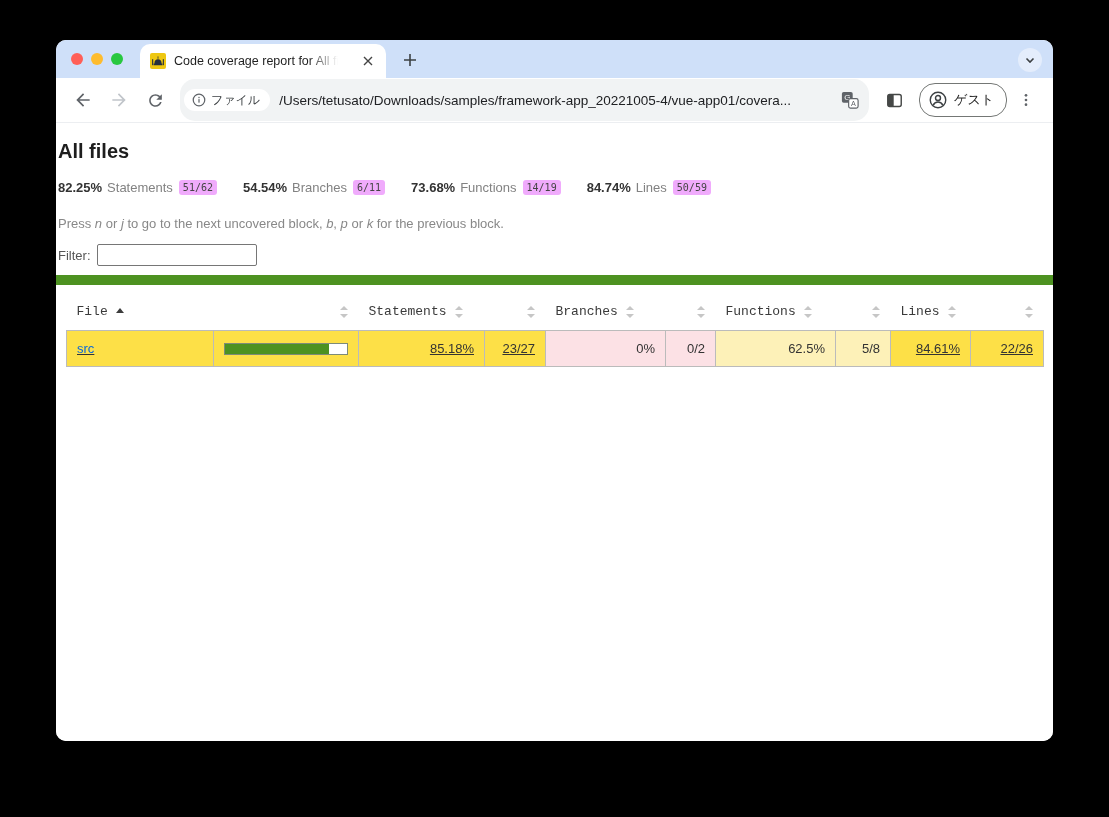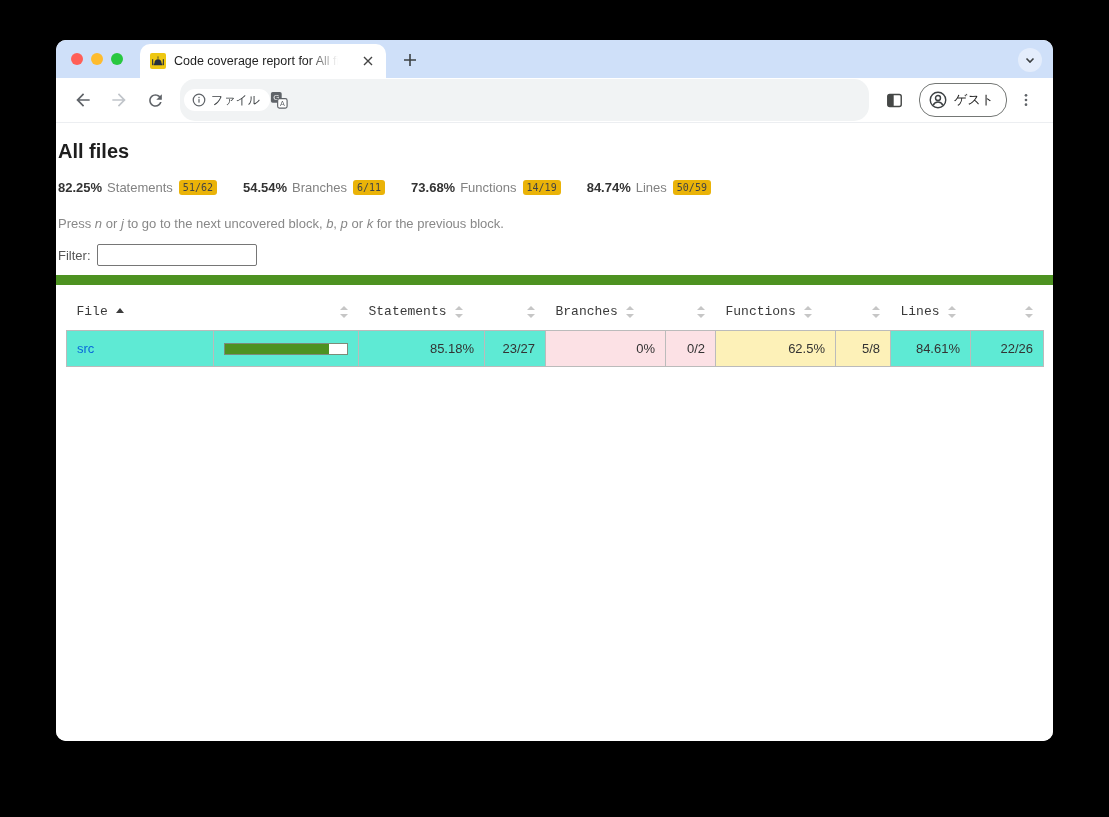--- a/index.html
+++ b/index.html
@@ -48,38 +48,38 @@
   }
   
   .content{flex:1;position:relative;overflow:hidden;background:#fff;color:#333;}
   .pad{padding:0 2px;}
   .page-title{font-size:20px;font-weight:bold;margin:17px 0 0;color:#1e1e1e;}
   .metrics{margin-top:17px;display:flex;gap:26px;align-items:center;font-size:13px;}
   .metric{display:flex;align-items:center;}
   .metric .pct{font-weight:bold;color:#333;}
   .metric .mlabel{color:#828282;margin:0 6px 0 5px;}
   .fraction{
-    font-family:"DejaVu Sans Mono",monospace;font-size:10px;background:#eab308;color:#444;
+    font-family:"DejaVu Sans Mono",monospace;font-size:10px;background:#f0abfc;color:#444;
     padding:2px 4px;border-radius:3px;
   }
   .hint{margin:21px 0 0;font-size:13px;color:#888;}
   .hint em{font-style:italic;}
   .filter-row{margin-top:13px;display:flex;align-items:center;gap:6px;font-size:13px;color:#555;}
   .filter-input{width:150px;height:18px;border:1px solid #767676;border-radius:2px;font-size:12px;padding:1px 4px;font-family:"Liberation Sans",sans-serif;}
   .status-line{margin-top:9px;height:10px;background:#4d9221;}
   
   .table-wrap{padding:8px 10px 0;}
   table.coverage{border-collapse:collapse;width:977px;table-layout:fixed;font-size:13px;}
   table.coverage th{
     text-align:left;font-weight:normal;color:#3a3a3a;padding:11px 10px;white-space:nowrap;font-family:Liberation Mono, monospace;
   }
   table.coverage th.sorter-only{text-align:right;}
   table.coverage td{border:1px solid #bbb;padding:10px;white-space:nowrap;overflow:hidden;}
   td.rt{text-align:right;}
-  .high{background:#5eead4;}
+  .high{background:#fde047;text-decoration:underline;}
   .medium{background:#fdf1b8;}
   .low{background:#fce1e5;}
   a.cov-link{color:#0969da;text-decoration:none;cursor:pointer;}
   .chart{height:12px;border:1px solid #7d8b79;background:#fff;width:100%;box-sizing:border-box;}
   .cover-fill{height:100%;background:#4d9221;}
   
   .sort-asc{
     display:inline-block;width:0;height:0;margin-left:8px;vertical-align:2px;
     border-left:4px solid transparent;border-right:4px solid transparent;border-bottom:5px solid #3c3c3c;
   }
@@ -157,20 +157,21 @@
 
     <div class="omnibox">
       <span class="chip">
         <svg width="14" height="14" viewBox="0 0 16 16">
           <circle cx="8" cy="8" r="6.6" fill="none" stroke="#5f6368" stroke-width="1.4"></circle>
           <rect x="7.3" y="7" width="1.4" height="4" fill="#5f6368"></rect>
           <rect x="7.3" y="4.4" width="1.4" height="1.5" fill="#5f6368"></rect>
         </svg>
         <span class="chip-label">ファイル</span>
       </span>
+      <span class="url">/Users/tetusato/Downloads/samples/framework-app_20221005-4/vue-app01/covera...</span>
       <span style="flex:none;display:flex;">
         <svg width="18" height="18" viewBox="0 0 20 20">
           <rect x="1" y="1" width="12" height="12" rx="2" fill="#5f6368"></rect>
           <text x="7" y="10.5" font-size="9" fill="#fff" text-anchor="middle" font-family="Liberation Sans, sans-serif">G</text>
           <rect x="8.5" y="8.5" width="10.5" height="10.5" rx="2" fill="#fff" stroke="#5f6368" stroke-width="1.3"></rect>
           <text x="13.8" y="16.5" font-size="8" fill="#5f6368" text-anchor="middle" font-family="Liberation Sans, sans-serif">A</text>
         </svg>
       </span>
     </div>
 

